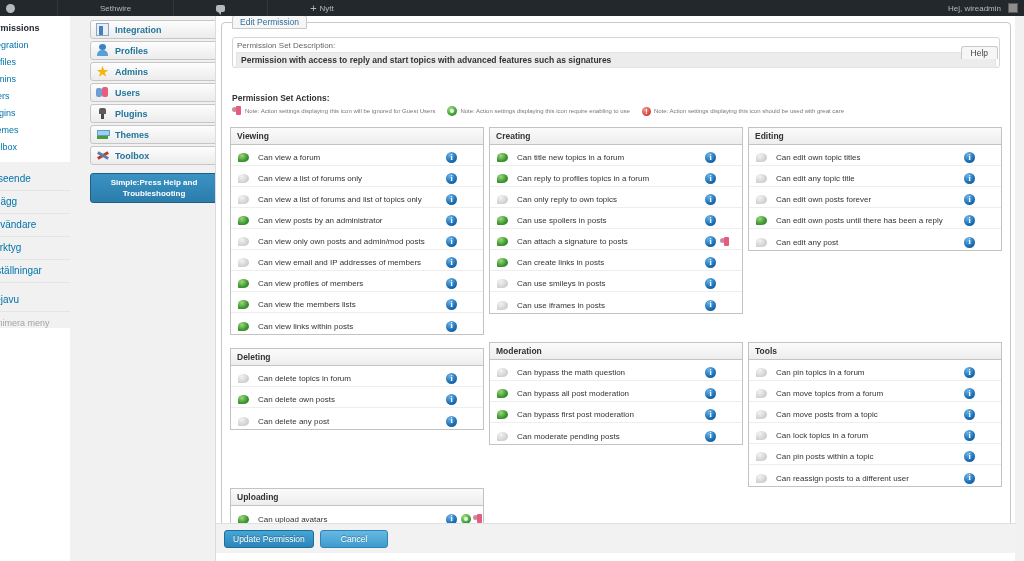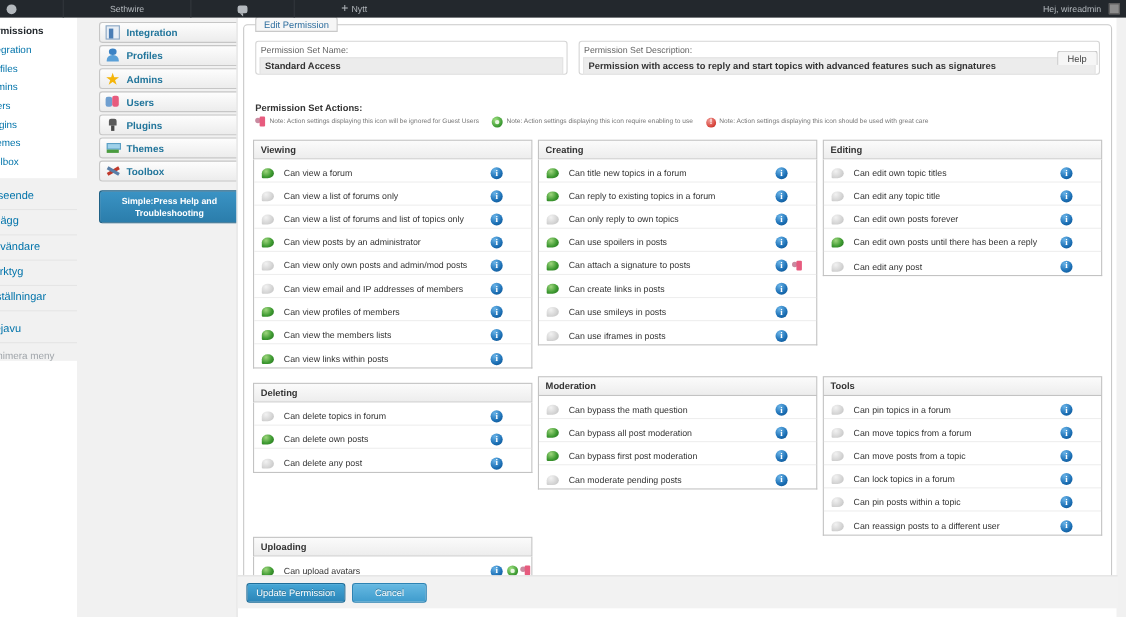--- a/index.html
+++ b/index.html
@@ -386,24 +386,20 @@
     <div class="sp-help-btn">Simple:Press Help and Troubleshooting</div>
   </div>
 
   <div id="panel">
     <div id="panel-inner">
 
       <div class="tab-label">Edit Permission</div>
       <div class="help-tab">Help</div>
 
       <div class="fieldrow">
-        <div class="field name">
-          <div class="field-label">Permission Set Name:</div>
-          <div class="field-value">Standard Access</div>
-        </div>
         <div class="field desc">
           <div class="field-label">Permission Set Description:</div>
           <div class="field-value">Permission with access to reply and start topics with advanced features such as signatures</div>
         </div>
       </div>
 
       <div class="section-title">Permission Set Actions:</div>
 
       <div class="notes">
         <div class="note">
@@ -525,21 +521,21 @@
             <div class="group-head">Creating</div>
             <div class="group-body">
                 <div class="perm-row">
                   <span class="toggle"></span>
                   <span class="perm-label">Can title new topics in a forum</span>
                   <span class="info-ic">i</span>
                   <span class="trail"></span>
                 </div>
                 <div class="perm-row">
                   <span class="toggle"></span>
-                  <span class="perm-label">Can reply to existing topics in a forum</span>
+                  <span class="perm-label">Can reply to profiles topics in a forum</span>
                   <span class="info-ic">i</span>
                   <span class="trail"></span>
                 </div>
                 <div class="perm-row">
                   <span class="toggle off"></span>
                   <span class="perm-label">Can only reply to own topics</span>
                   <span class="info-ic">i</span>
                   <span class="trail"></span>
                 </div>
                 <div class="perm-row">

